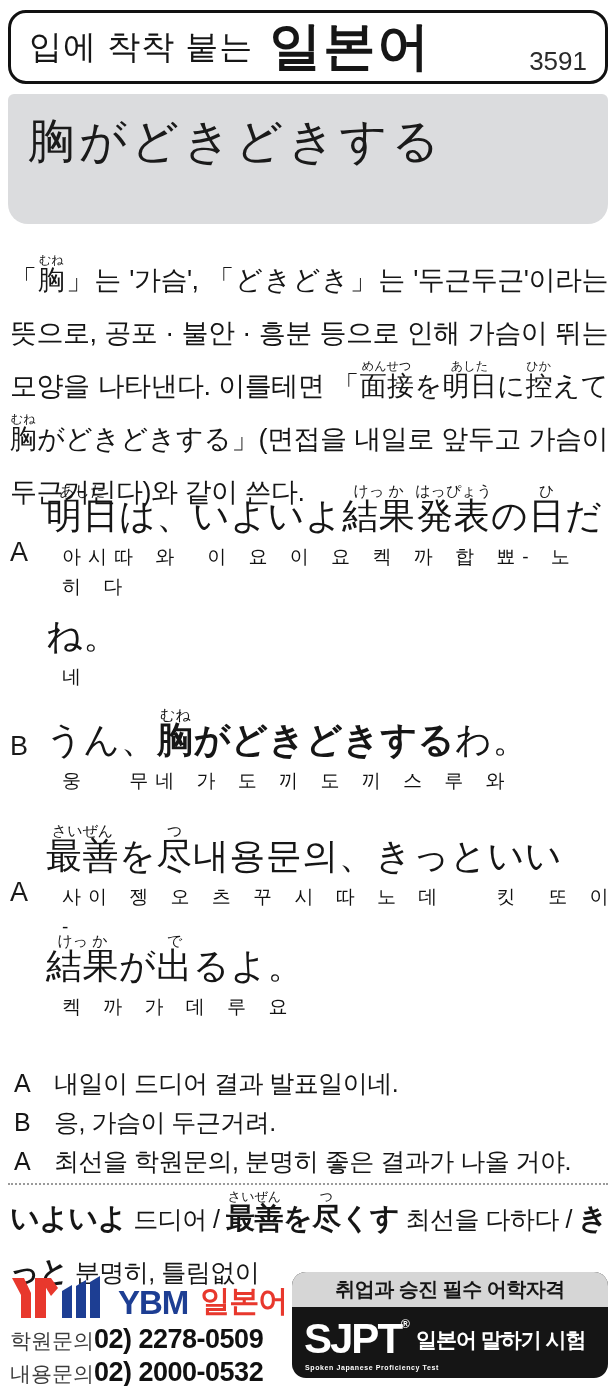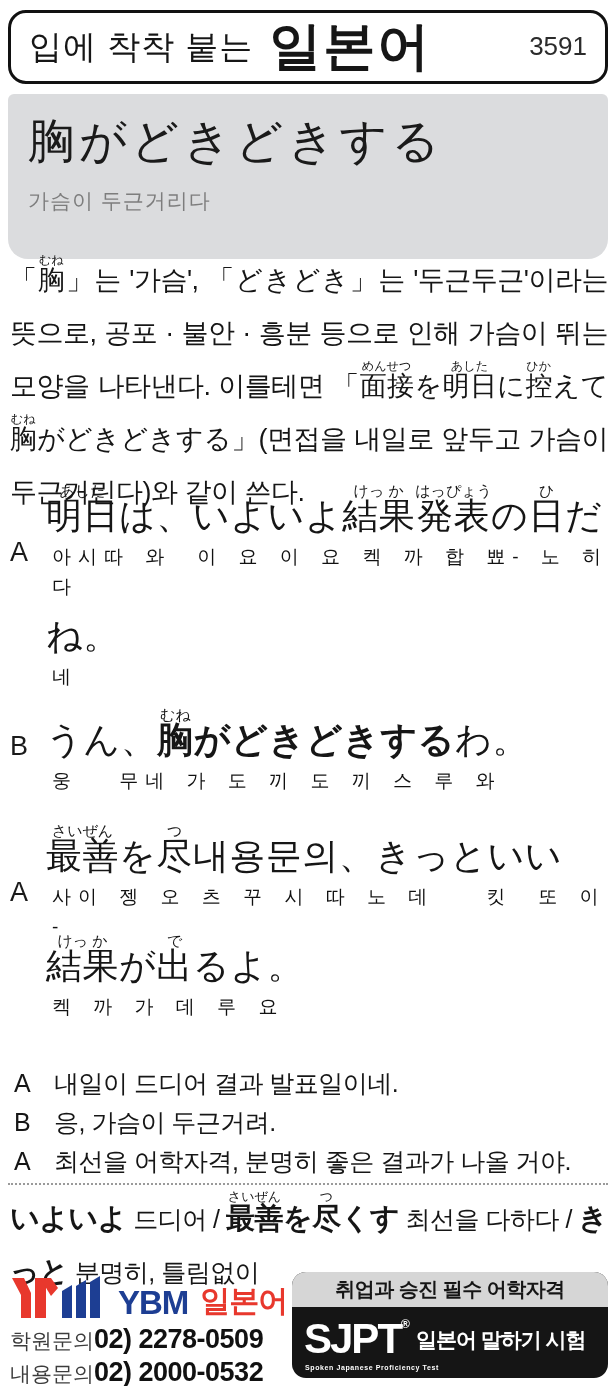--- a/index.html
+++ b/index.html
@@ -3,29 +3,29 @@
 <meta charset="utf-8">
 <style>
   html,body{margin:0;padding:0;background:#ffffff;}
   body{width:616px;height:1386px;position:relative;overflow:hidden;
        font-family:"Liberation Sans", sans-serif;color:#161616;}
   .page{position:absolute;inset:0;}
 
   
   .hdr{position:absolute;top:10px;left:8px;right:8px;height:74px;
        border:3px solid #111;border-radius:18px;background:#fff;
-       display:flex;align-items:center;padding:15px 18px;box-sizing:border-box;}
+       display:flex;align-items:center;padding:0 18px;box-sizing:border-box;}
   .hdr-prefix{font-size:33px;letter-spacing:1px;font-weight:500;}
   .hdr-main{font-family:"Liberation Serif", serif;font-size:52px;font-weight:bold;
             margin-left:16px;letter-spacing:2px;}
   .hdr-num{margin-left:auto;align-self:flex-end;font-size:26px;color:#2b2b2b;
            padding-bottom:4px;}
 
   
-  .pbox{position:absolute;top:94px;left:8px;right:8px;height:165px;
+  .pbox{position:absolute;top:94px;left:8px;right:8px;height:130px;
         background:#dbdcde;border-radius:6px 6px 20px 20px;
         padding:16px 20px;box-sizing:border-box;}
   .pbox-title{font-family:"Liberation Serif", serif;font-size:47px;
               letter-spacing:4px;color:#1a1a1a;}
   .pbox-sub{margin-top:14px;font-size:21px;color:#7d7d7d;letter-spacing:1px;}
 
   
   .expl{position:absolute;top:254px;left:10px;right:8px;
         font-size:27px;line-height:53px;letter-spacing:-0.5px;
         word-break:break-all;text-align:justify;}
@@ -35,21 +35,21 @@
   .b rt{font-weight:normal;}
 
   
   .dlg{position:absolute;left:10px;right:0;display:flex;}
   .spk{width:36px;flex:0 0 36px;font-size:27px;color:#1a1a1a;
        align-self:flex-end;padding-bottom:34px;}
   .dlg-body{flex:1;}
   .jp{font-size:36px;line-height:1.55;white-space:nowrap;letter-spacing:0.5px;}
   .jp rt{font-size:15px;}
   .pron{font-size:19px;line-height:30px;letter-spacing:7px;word-spacing:3px;
-        color:#111;margin-left:6px;margin-top:-2px;}
+        color:#111;margin-left:16px;margin-top:-2px;}
 
   
   .trans{position:absolute;top:1064px;left:14px;right:8px;}
   .trans-row{display:flex;font-size:25px;line-height:39px;letter-spacing:-0.5px;}
   .trans-spk{width:40px;flex:0 0 40px;}
 
   
   .divider{position:absolute;top:1183px;left:8px;right:8px;height:0;
            border-top:2px dotted #9a9a9a;}
 
@@ -88,21 +88,20 @@
 <div class="page">
 
   <div class="hdr">
     <span class="hdr-prefix">입에 착착 붙는</span>
     <span class="hdr-main">일본어</span>
     <span class="hdr-num">3591</span>
   </div>
 
   <div class="pbox">
     <div class="pbox-title">胸がどきどきする</div>
-    <div class="pbox-sub">가슴이 두근거리다</div>
   </div>
 
   <div class="expl"><span>「</span><ruby><span>胸</span><rt>むね</rt></ruby><span>」는 '가슴', 「どきどき」는 '두근두근'이라는 뜻으로, 공포 · 불안 · 흥분 등으로 인해 가슴이 뛰는 모양을 나타낸다. 이를테면 「</span><ruby><span>面接</span><rt>めんせつ</rt></ruby><span>を</span><ruby><span>明日</span><rt>あした</rt></ruby><span>に</span><ruby><span>控</span><rt>ひか</rt></ruby><span>えて</span><ruby><span>胸</span><rt>むね</rt></ruby><span>がどきどきする」(면접을 내일로 앞두고 가슴이 두근거린다)와 같이 쓴다.</span></div>
 
   <div class="dlg" style="top:484px">
     <span class="spk">A</span>
     <div class="dlg-body">
       <div class="jp"><ruby><span>明日</span><rt>あした</rt></ruby><span>は、いよいよ</span><ruby><span>結果</span><rt>けっ か</rt></ruby><ruby><span>発表</span><rt>はっぴょう</rt></ruby><span>の</span><ruby><span>日</span><rt>ひ</rt></ruby><span>だ</span></div>
       <div class="pron">아시따 와　이 요 이 요 켁 까 합 뾰- 노 히 다</div>
     </div>
@@ -144,21 +143,21 @@
     <div class="trans-row">
       <span class="trans-spk">A</span>
       <span>내일이 드디어 결과 발표일이네.</span>
     </div>
     <div class="trans-row">
       <span class="trans-spk">B</span>
       <span>응, 가슴이 두근거려.</span>
     </div>
     <div class="trans-row">
       <span class="trans-spk">A</span>
-      <span>최선을 어학자격, 분명히 좋은 결과가 나올 거야.</span>
+      <span>최선을 학원문의, 분명히 좋은 결과가 나올 거야.</span>
     </div>
   </div>
 
   <div class="divider"></div>
 
   <div class="vocab"><span class="b">いよいよ</span><span> 드디어 / </span><ruby class="b"><span>最善</span><rt>さいぜん</rt></ruby><span class="b">を</span><ruby class="b"><span>尽</span><rt>つ</rt></ruby><span class="b">くす</span><span> 최선을 다하다 / </span><span class="b">きっと</span><span> 분명히, 틀림없이</span></div>
 
   <div class="ybm">
     <div class="ybm-row">
       <span>

